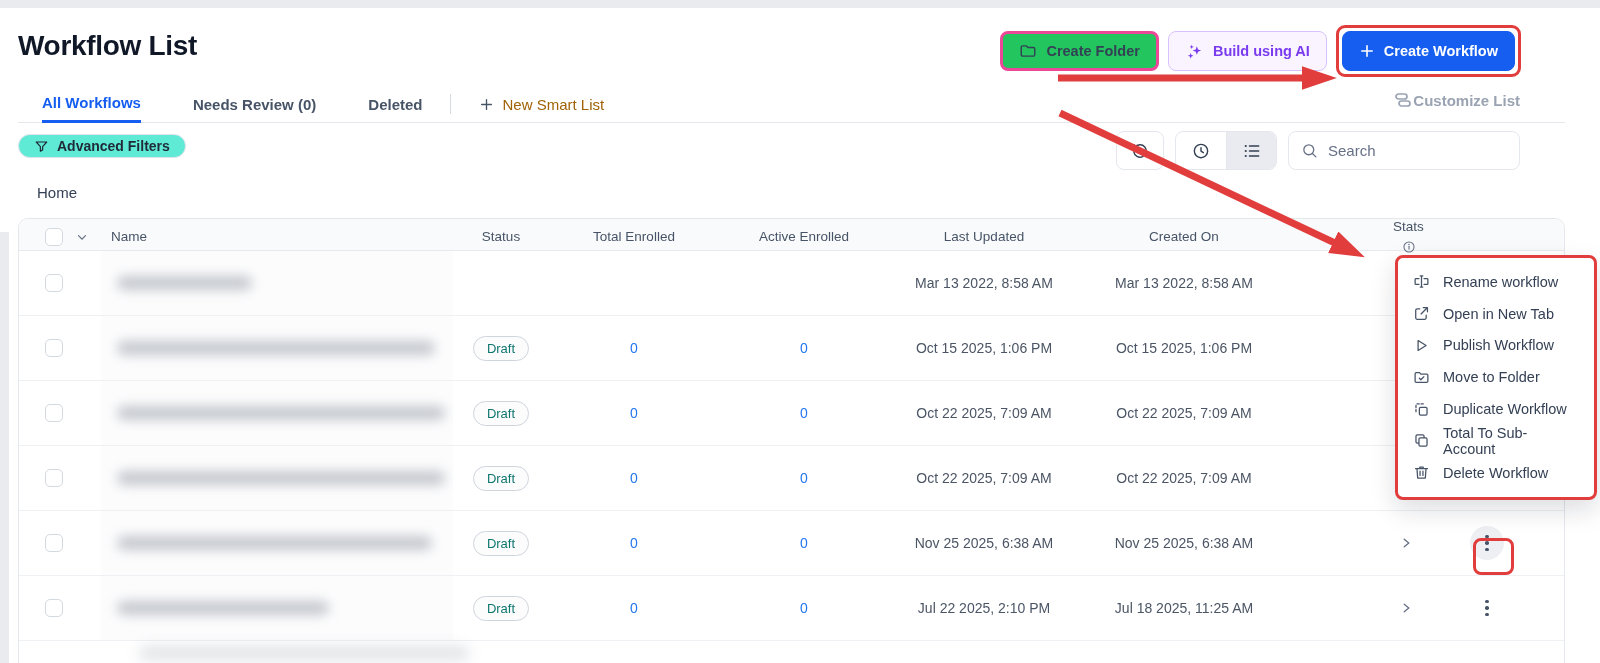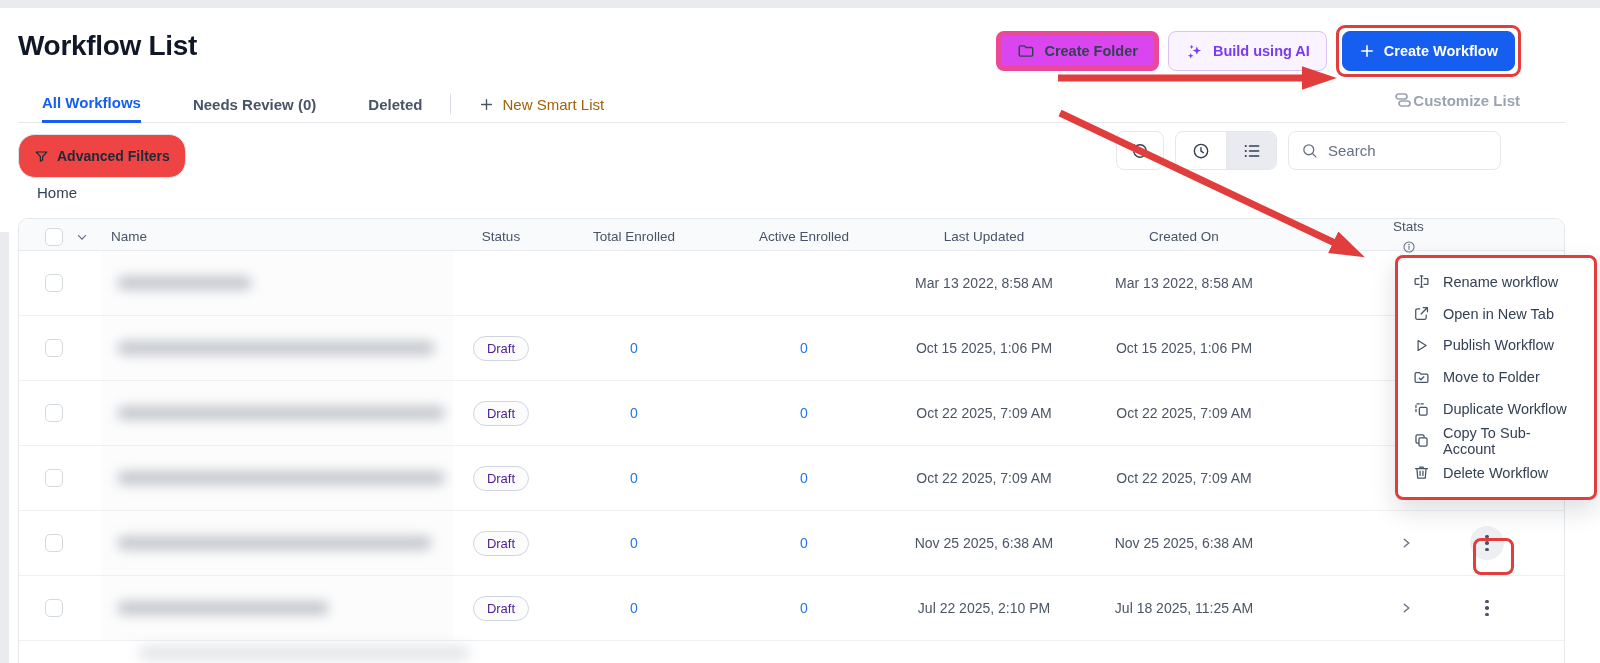--- a/index.html
+++ b/index.html
@@ -5,59 +5,59 @@
   html,body{margin:0;padding:0;background:#fff;}
   *{box-sizing:border-box;font-family:"Liberation Sans","DejaVu Sans",sans-serif;}
   .canvas{position:relative;width:1600px;height:663px;background:#fff;overflow:hidden;}
   .topstrip{position:absolute;left:0;top:0;width:1600px;height:8px;background:#e9ebef;}
   .leftstrip{position:absolute;left:0;top:232px;width:9px;height:431px;background:#e9ebef;}
   .page-title{position:absolute;left:18px;top:30px;font-size:28px;font-weight:700;color:#101828;letter-spacing:-.3px;}
 
   
   .actions{position:absolute;top:25px;right:79px;display:flex;align-items:center;gap:9px;}
   .btn{display:flex;align-items:center;gap:9px;height:40px;padding:0 16px;border-radius:8px;font-size:14.5px;font-weight:600;cursor:pointer;white-space:nowrap;}
-  .btn-outline{background:#d946ef;border:5px solid #ec4899;color:#344054;text-align:center;}
+  .btn-outline{background:#22c55e;border:3px solid #ec4899;color:#344054;text-align:center;}
   .btn-ai{background:#f9f4ff;border:1px solid #d9c2fb;color:#7a3bef;}
   .btn-primary{background:#155eef;border:1px solid #155eef;color:#fff;}
   .redbox-btn{border:3px solid #e23d3d;border-radius:9px;padding:3px;}
 
   .customize{position:absolute;top:90px;right:80px;display:flex;align-items:center;color:#9aa3b2;font-size:15px;font-weight:600;}
 
   
   .tabbar{position:absolute;left:18px;top:86px;width:1547px;height:37px;display:flex;align-items:center;gap:28px;border-bottom:1px solid #e4e7ec;}
   .tab{font-size:15px;font-weight:600;color:#475467;height:37px;display:flex;align-items:center;cursor:pointer;margin-left:24px;}
   .tab.active{color:#155eef;border-bottom:3px solid #155eef;}
   .tab-divider{width:1px;height:20px;background:#d6dae1;}
   .smartlist{display:flex;align-items:center;gap:8px;color:#a16207;font-size:15px;font-weight:500;cursor:pointer;}
 
   
-  .adv-filters{position:absolute;left:18px;top:134px;height:44px;display:flex;align-items:center;gap:8px;padding:0 15px;border:1px solid #e0e3ea;border-radius:17px;background:#ef4444;font-size:14px;font-weight:700;color:#1f2937;cursor:pointer;}
+  .adv-filters{position:absolute;left:18px;top:134px;height:24px;display:flex;align-items:center;gap:8px;padding:0 15px;border:1px solid #e0e3ea;border-radius:17px;background:#5eead4;font-size:14px;font-weight:700;color:#1f2937;cursor:pointer;}
   .viewbar{position:absolute;left:1116px;top:131px;display:flex;align-items:center;gap:11px;}
   .sq-btn{width:48px;height:39px;background:#fff;border:1px solid #e4e7ec;border-radius:8px;display:flex;align-items:center;justify-content:center;color:#344054;cursor:pointer;}
   .segment{display:flex;height:39px;border:1px solid #e4e7ec;border-radius:8px;overflow:hidden;background:#fff;}
   .seg-cell{width:50px;display:flex;align-items:center;justify-content:center;color:#344054;cursor:pointer;}
   .seg-cell.sel{background:#e9ebf0;border-left:1px solid #e4e7ec;}
-  .searchbox{display:flex;align-items:center;gap:8px;width:213px;height:39px;border:1px solid #e4e7ec;border-radius:8px;background:#fff;padding:0 12px;color:#667085;}
+  .searchbox{display:flex;align-items:center;gap:8px;width:232px;height:39px;border:1px solid #e4e7ec;border-radius:8px;background:#fff;padding:0 12px;color:#667085;}
   .searchbox input{border:0;outline:0;width:100%;font-size:15px;color:#344054;background:transparent;}
   .searchbox input::placeholder{color:#667085;}
 
   .home{position:absolute;left:37px;top:184px;font-size:15px;color:#344054;}
 
   
   .card{position:absolute;left:18px;top:218px;width:1547px;height:470px;background:#fff;border:1px solid #e4e7ec;border-radius:10px 10px 0 0;overflow:hidden;}
   .trow{display:grid;grid-template-columns:44px 38px 352px 96px 170px 170px 190px 210px 1fr;align-items:center;border-bottom:1px solid #eef0f3;height:65px;position:relative;}
   .thead{height:32px;background:#f9fafb;border-bottom:1px solid #e7eaee;}
   .th{font-size:13.5px;color:#475467;font-weight:500;text-align:center;}
   .th.left{text-align:left;padding-left:10px;}
   .cell{font-size:14px;color:#4b5565;text-align:center;}
   .checkbox{width:18px;height:18px;border:1.5px solid #d4d9e0;border-radius:5px;background:#fff;margin-left:26px;cursor:pointer;}
   .chev-head{display:flex;justify-content:center;color:#667085;}
   .namecell{position:relative;height:100%;display:flex;align-items:center;background:#fcfcfd;}
   .smudge{height:14px;border-radius:7px;background:#969ca6;filter:blur(6px);opacity:.55;margin-left:16px;}
-  .pill{display:inline-block;padding:4px 13px;border:1px solid #d0d5dd;border-radius:999px;background:#fcfcfd;font-size:13px;font-weight:500;color:#4c1d95;}
+  .pill{display:inline-block;padding:4px 13px;border:1px solid #d0d5dd;border-radius:999px;background:#fcfcfd;font-size:13px;font-weight:500;color:#0f766e;}
   .zero{color:#2476ef;cursor:pointer;}
   .statcell{position:relative;height:100%;}
   .row-chev{position:absolute;left:110px;top:50%;transform:translateY(-50%);color:#667085;cursor:pointer;display:flex;}
   .kebab{position:absolute;left:181px;top:50%;transform:translateY(-50%);width:34px;height:34px;border-radius:50%;display:flex;flex-direction:column;align-items:center;justify-content:center;gap:3px;cursor:pointer;}
   .kebab.hl{background:#edeff2;}
   .dot{width:3.6px;height:3.6px;border-radius:50%;background:#475467;}
   .stubrow{height:30px;position:relative;background:#fff;}
   .stub-smudge{position:absolute;left:120px;top:6px;width:330px;height:12px;border-radius:6px;background:#b9bec6;filter:blur(7px);opacity:.5;}
 
   
@@ -379,21 +379,21 @@
         </span>
       <span>Duplicate Workflow</span>
     </div>
     <div class="menu-item">
       <span>
           <svg class="ic" width="17" height="17" viewBox="0 0 20 20" fill="none" stroke="currentColor" stroke-width="1.5" stroke-linejoin="round">
             <rect x="7" y="7" width="9.5" height="9.5" rx="1.5"></rect>
             <path d="M13 7V5a1.5 1.5 0 0 0-1.5-1.5H5A1.5 1.5 0 0 0 3.5 5v6.5A1.5 1.5 0 0 0 5 13h2"></path>
           </svg>
         </span>
-      <span>Copy To Sub-Account</span>
+      <span>Total To Sub-Account</span>
     </div>
     <div class="menu-item">
       <span>
           <svg class="ic" width="17" height="17" viewBox="0 0 20 20" fill="none" stroke="currentColor" stroke-width="1.5" stroke-linecap="round" stroke-linejoin="round">
             <path d="M3 5.5h14M8 5.5V3.8h4v1.7M4.7 5.5l.8 11h9l.8-11M8.3 8.5v5M11.7 8.5v5"></path>
           </svg>
         </span>
       <span>Delete Workflow</span>
     </div>
   </div>

